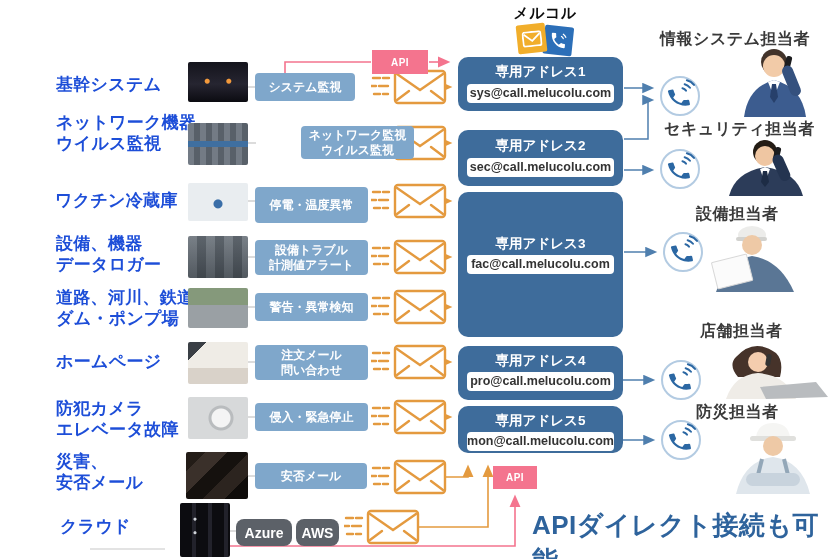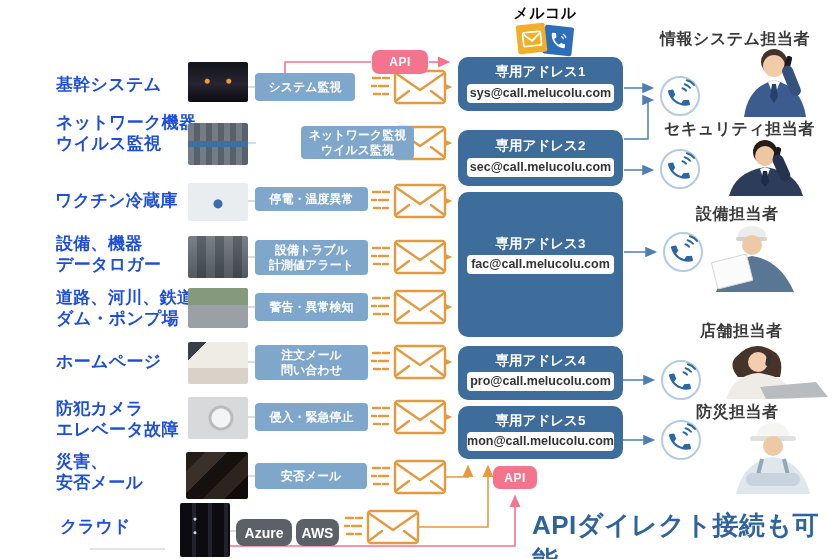--- a/index.html
+++ b/index.html
@@ -11,22 +11,22 @@
              white-space:pre-line;letter-spacing:.3px;}
   .thumb{position:absolute;border-radius:2px;}
   .trigger{position:absolute;background:#7FA7CB;color:#fff;border-radius:4px;
            display:flex;align-items:center;justify-content:center;text-align:center;
            font-weight:bold;font-size:12px;line-height:1.25;white-space:pre-line;}
   .addr{position:absolute;left:458px;width:165px;background:#3E6C9B;border-radius:10px;}
   .addr-title{position:absolute;left:0;right:0;text-align:center;color:#fff;
               font-weight:bold;font-size:13.5px;}
   .addr-email{position:absolute;left:9px;right:9px;height:19px;background:#fff;border-radius:4px;
               color:#333;font-weight:bold;font-size:12.5px;line-height:19px;text-align:center;}
-  .api{position:absolute;background:#F4748E;color:#fff;font-weight:bold;font-size:12px;
-       border-radius:7px;display:flex;align-items:center;justify-content:center;letter-spacing:.5px;}
+  .api{position:absolute;background:#F4748E;color:#fff;font-weight:bold;font-size:10px;
+       border-radius:0;display:flex;align-items:center;justify-content:center;letter-spacing:.5px;}
   .cloudb{position:absolute;background:#5C6168;color:#fff;border-radius:8px;font-weight:bold;
           font-size:14px;display:flex;align-items:center;justify-content:center;}
   .recipient-label{position:absolute;color:#3a3a3a;font-weight:bold;font-size:16px;letter-spacing:.5px;}
   .person{position:absolute;}
   .footer-note{position:absolute;color:#2E639C;font-weight:bold;font-size:26px;letter-spacing:.5px;}
 
   .logo{position:absolute;left:503px;top:4px;width:84px;text-align:center;}
   .logo-text{color:#0d0d0d;font-weight:800;font-size:15px;letter-spacing:.5px;}
   .logo-icons{display:flex;justify-content:center;margin-top:1px;}
   .logo-sq{width:29px;height:29px;display:flex;align-items:center;justify-content:center;}
@@ -194,21 +194,21 @@
   <div class="thumb t-factory" style="left:188px;top:236px;width:60px;height:42px;"></div>
   <div class="thumb t-dam" style="left:188px;top:288px;width:60px;height:40px;"></div>
   <div class="thumb t-web" style="left:188px;top:342px;width:60px;height:42px;"></div>
   <div class="thumb t-camera" style="left:188px;top:397px;width:60px;height:42px;"></div>
   <div class="thumb t-rubble" style="left:186px;top:452px;width:62px;height:47px;"></div>
   <div class="thumb t-cloud" style="left:180px;top:503px;width:50px;height:54px;"></div>
 
   <div class="trigger" style="left:255px;top:73px;width:100px;height:28px;">システム監視</div>
   <div class="trigger" style="left:255px;top:126px;width:113px;height:33px;margin-left:46px;">ネットワーク監視
 ウイルス監視</div>
-  <div class="trigger" style="left:255px;top:187px;width:113px;height:24px;">停電・温度異常</div>
+  <div class="trigger" style="left:255px;top:187px;width:113px;height:36px;">停電・温度異常</div>
   <div class="trigger" style="left:255px;top:240px;width:113px;height:35px;">設備トラブル
 計測値アラート</div>
   <div class="trigger" style="left:255px;top:293px;width:113px;height:28px;">警告・異常検知</div>
   <div class="trigger" style="left:255px;top:345px;width:113px;height:35px;">注文メール
 問い合わせ</div>
   <div class="trigger" style="left:255px;top:403px;width:113px;height:28px;">侵入・緊急停止</div>
   <div class="trigger" style="left:255px;top:463px;width:112px;height:26px;">安否メール</div>
 
   <div class="cloudb" style="left:236px;top:519px;width:56px;height:27px;">Azure</div>
   <div class="cloudb" style="left:296px;top:519px;width:43px;height:27px;">AWS</div>
@@ -225,21 +225,21 @@
     <div class="addr-email" style="top:28px;">sec@call.melucolu.com</div>
   </div>
   <div class="addr" style="top:192px;height:145px;">
     <div class="addr-title" style="top:43px;">専用アドレス3</div>
     <div class="addr-email" style="top:63px;">fac@call.melucolu.com</div>
   </div>
   <div class="addr" style="top:346px;height:54px;">
     <div class="addr-title" style="top:6px;">専用アドレス4</div>
     <div class="addr-email" style="top:26px;">pro@call.melucolu.com</div>
   </div>
-  <div class="addr" style="top:406px;height:53px;">
+  <div class="addr" style="top:406px;height:47px;">
     <div class="addr-title" style="top:6px;">専用アドレス5</div>
     <div class="addr-email" style="top:26px;">mon@call.melucolu.com</div>
   </div>
 
   <div class="recipient-label" style="left:660px;top:29px;">情報システム担当者</div>
   <div class="recipient-label" style="left:664px;top:119px;">セキュリティ担当者</div>
   <div class="recipient-label" style="left:696px;top:204px;">設備担当者</div>
   <div class="recipient-label" style="left:700px;top:321px;">店舗担当者</div>
   <div class="recipient-label" style="left:696px;top:402px;">防災担当者</div>
 

